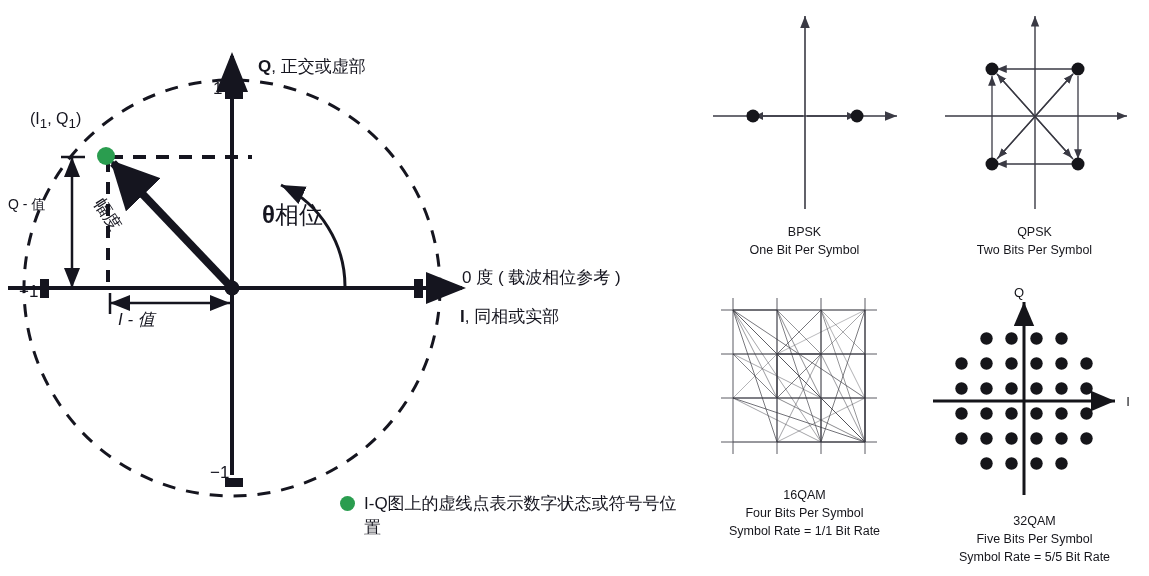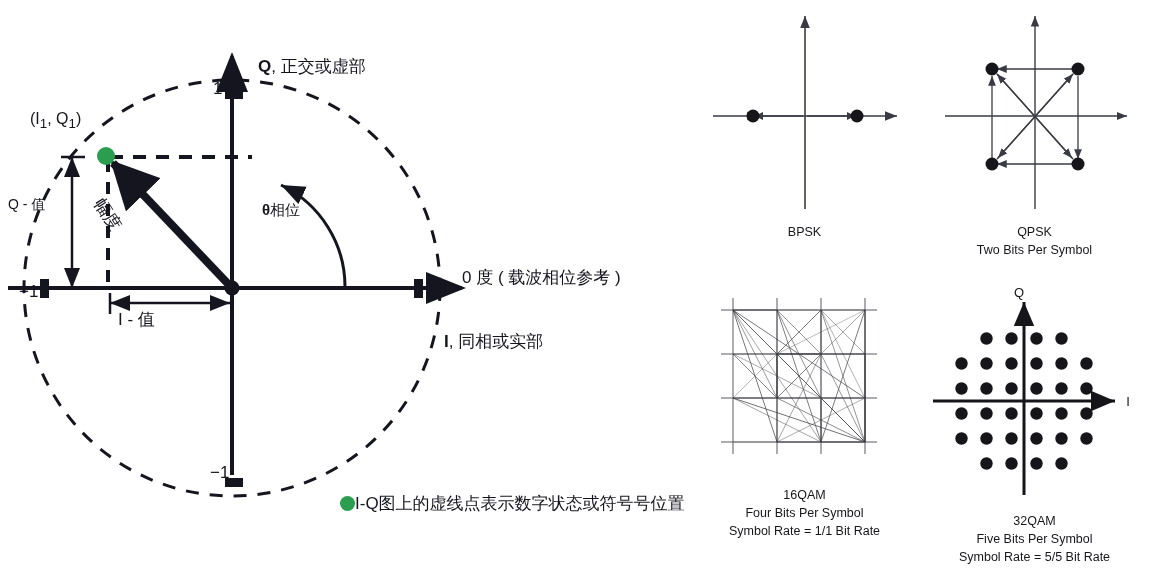--- a/index.html
+++ b/index.html
@@ -28,25 +28,25 @@
   #left-panel svg { display: block; }
 
   .cn-label {
     position: absolute;
     font-family: "Liberation Sans", "DejaVu Sans", sans-serif;
     color: #15151f;
     white-space: nowrap;
     line-height: 1.18;
   }
   #q-axis-label   { left: 258px; top: 57px;  font-size: 17px; }
-  #theta-label    { left: 262px; top: 201px; font-size: 15px; }
+  #theta-label    { left: 262px; top: 201px; font-size: 24px; }
   #zero-deg-label { left: 462px; top: 268px; font-size: 17px; }
-  #i-axis-label   { left: 444px; top: 307px; font-size: 17px; margin-top: 25px; }
+  #i-axis-label   { left: 460px; top: 307px; font-size: 17px; }
   #q-value-label  { left: 8px;   top: 196px; font-size: 14px; }
-  #i-value-label  { left: 118px; top: 310px; font-size: 17px; }
+  #i-value-label  { left: 118px; top: 310px; font-size: 17px; font-style: italic; }
   #point-label    { left: 30px;  top: 110px; font-size: 16px; }
   #tick-pos-one   { left: 213px; top: 79px;  font-size: 17px; }
   #tick-neg-one-y { left: 210px; top: 463px; font-size: 17px; }
   #tick-neg-one-x { left: 19px;  top: 282px; font-size: 17px; }
   #tick-pos-one-x { left: 413px; top: 282px; font-size: 17px; }
 
   .bold-head { font-weight: bold; }
 
   #magnitude-label {
     position: absolute;
@@ -65,21 +65,21 @@
     font-weight: bold;
     color: #101018;
     white-space: nowrap;
   }
 
   #legend {
     position: absolute;
     left: 340px; top: 492px;
     display: flex;
     align-items: flex-start;
-    gap: 0;
+    gap: 9px;
   }
   #legend-dot {
     width: 15px; height: 15px;
     border-radius: 50%;
     background: #2a9d4f;
     flex: none;
     margin-top: 4px;
   }
   #legend-text {
     font-size: 17px;
@@ -227,20 +227,21 @@
         <line x1="100" y1="205" x2="100" y2="12" stroke="#3a3a44" stroke-width="1.6" marker-end="url(#ar2)"></line>
         <line x1="52" y1="112" x2="98" y2="112" stroke="#3a3a44" stroke-width="1.4" marker-start="url(#ar2)"></line>
         <line x1="148" y1="112" x2="102" y2="112" stroke="#3a3a44" stroke-width="1.4"></line>
         <path d="M58,108 L50,112 L58,116 z" fill="#3a3a44"></path>
         <path d="M142,108 L150,112 L142,116 z" fill="#3a3a44"></path>
         <circle cx="48" cy="112" r="6.5" fill="#15151a"></circle>
         <circle cx="152" cy="112" r="6.5" fill="#15151a"></circle>
       </svg>
       <div class="const-caption">
         <div>BPSK</div>
+        <div>One Bit Per Symbol</div>
       </div>
     </div>
 
     <div class="const-cell" id="cell-qpsk">
       <svg class="const-art" width="200" height="215" viewBox="0 0 200 215">
         <defs>
           <marker id="ar3" markerWidth="9" markerHeight="9" refX="7.5" refY="3" orient="auto">
             <path d="M0,0 L7.5,3 L0,6 z" fill="#3a3a44"></path>
           </marker>
           <marker id="ar3s" markerWidth="9" markerHeight="9" refX="0" refY="3" orient="auto">

